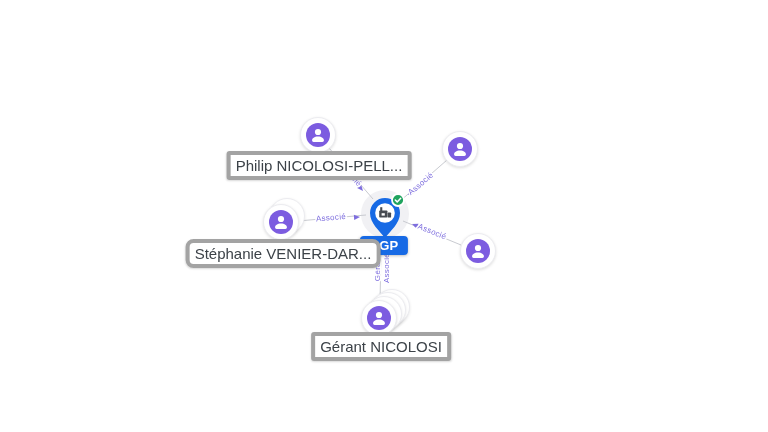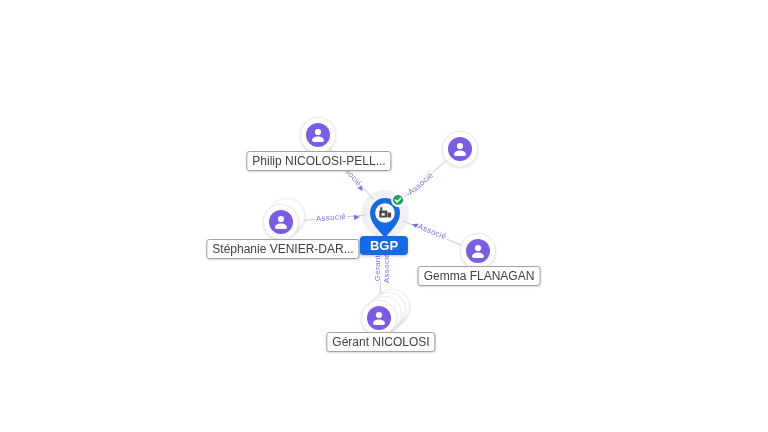--- a/index.html
+++ b/index.html
@@ -25,23 +25,23 @@
     position:absolute;width:36px;height:36px;background:#fff;
     border:1px solid #ececf0;border-radius:50%;
     box-shadow:0 1px 3px rgba(0,0,0,.10);box-sizing:border-box;
   }
   .avatar{
     position:absolute;left:6px;top:6px;width:24px;height:24px;border-radius:50%;
     background:#7c5ce0;display:flex;align-items:center;justify-content:center;
   }
   .nlabel{
     position:absolute;transform:translateX(-50%);white-space:nowrap;
-    background:#fff;border:1px solid #a3a3a3;border-radius:3px;
+    background:#fff;border:4px solid #a3a3a3;border-radius:3px;
     box-shadow:0 1px 2px rgba(0,0,0,.15);
-    color:#3c4248;font-size:12px;line-height:1;padding:3px 5px;cursor:pointer;
+    color:#3c4248;font-size:15px;line-height:1;padding:3px 5px;cursor:pointer;
   }
   .center-label{
     position:absolute;transform:translateX(-50%);white-space:nowrap;
     background:#176ae5;color:#fff;border-radius:4px;
     font-size:13px;font-weight:bold;line-height:1;padding:3px 10px;
     box-shadow:0 1px 3px rgba(0,0,0,.25);cursor:pointer;
   }
   .pin-wrap{position:absolute;left:363px;top:192px;width:44px;height:48px;cursor:pointer;}
 </style>
 </head>
@@ -114,32 +114,31 @@
   <div class="node" style="left:263px;top:204px;">
     <div class="stack-circle" style="left:6px;top:-6px;"></div>
     <div class="circle"></div>
     <div class="avatar">
       <svg width="24" height="24" viewBox="0 0 24 24">
         <circle cx="12" cy="9" r="3.1" fill="#fff"></circle>
         <path d="M12,13.4 c-3.7,0 -5.9,1.9 -5.9,3.7 v0.5 c0,0.9 0.6,1.4 1.5,1.4 h8.8 c0.9,0 1.5,-0.5 1.5,-1.4 v-0.5 c0,-1.8 -2.2,-3.7 -5.9,-3.7 Z" fill="#fff"></path>
       </svg>
     </div>
   </div>
-  <div class="nlabel" style="left:283px;top:239px;">Stéphanie VENIER-DAR...</div>
+  <div class="nlabel" style="left:283px;top:239px;border-radius:8px;">Stéphanie VENIER-DAR...</div>
 
   <div class="node" style="left:460px;top:233px;">
     <div class="circle"></div>
     <div class="avatar">
       <svg width="24" height="24" viewBox="0 0 24 24">
         <circle cx="12" cy="9" r="3.1" fill="#fff"></circle>
         <path d="M12,13.4 c-3.7,0 -5.9,1.9 -5.9,3.7 v0.5 c0,0.9 0.6,1.4 1.5,1.4 h8.8 c0.9,0 1.5,-0.5 1.5,-1.4 v-0.5 c0,-1.8 -2.2,-3.7 -5.9,-3.7 Z" fill="#fff"></path>
       </svg>
     </div>
   </div>
-  <div class="nlabel" style="left:479px;top:266px;">Gemma FLANAGAN</div>
 
   <div class="node" style="left:361px;top:300px;">
     <div class="stack-circle" style="left:13px;top:-11px;"></div>
     <div class="stack-circle" style="left:9px;top:-8px;"></div>
     <div class="stack-circle" style="left:5px;top:-4px;"></div>
     <div class="circle"></div>
     <div class="avatar">
       <svg width="24" height="24" viewBox="0 0 24 24">
         <circle cx="12" cy="9" r="3.1" fill="#fff"></circle>
         <path d="M12,13.4 c-3.7,0 -5.9,1.9 -5.9,3.7 v0.5 c0,0.9 0.6,1.4 1.5,1.4 h8.8 c0.9,0 1.5,-0.5 1.5,-1.4 v-0.5 c0,-1.8 -2.2,-3.7 -5.9,-3.7 Z" fill="#fff"></path>

